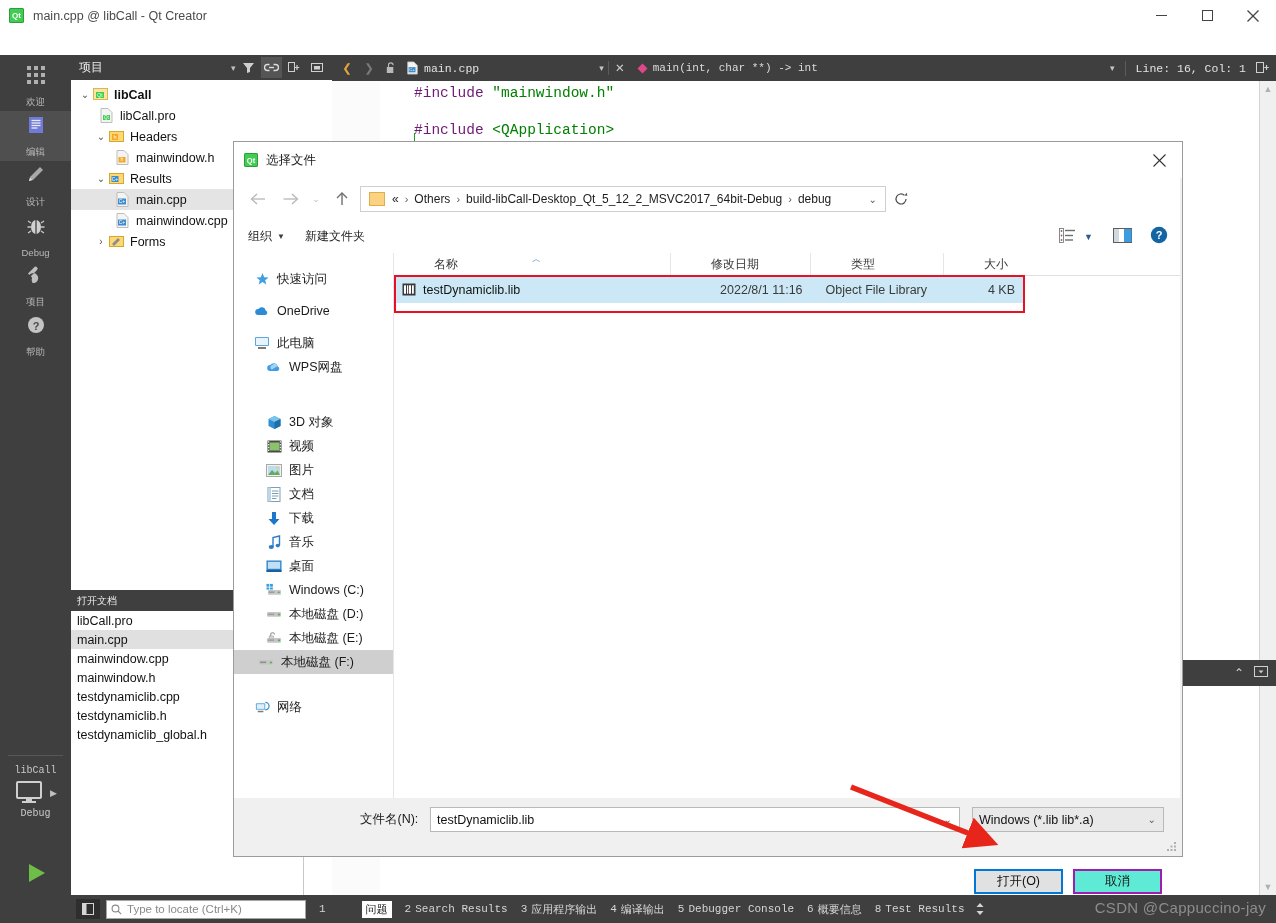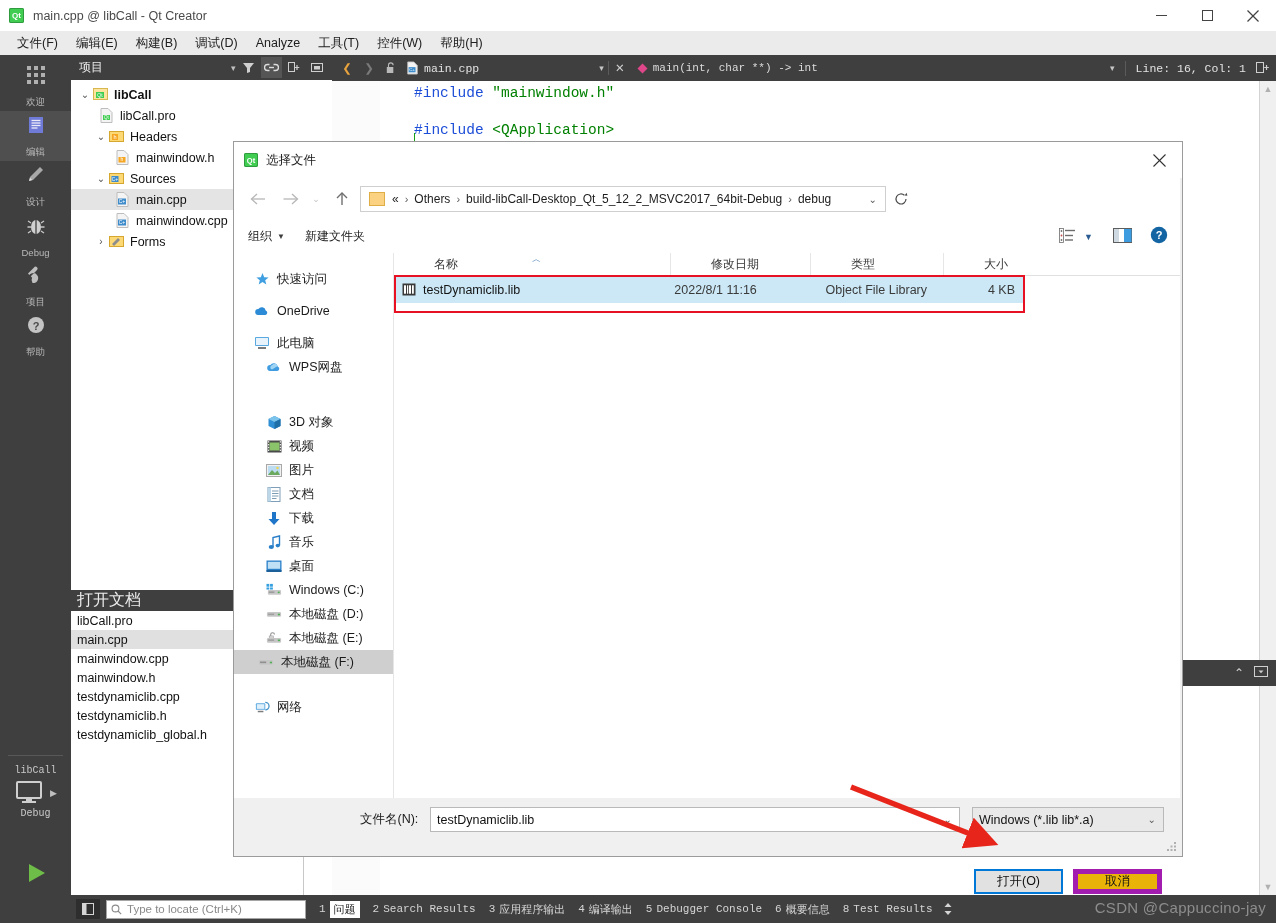--- a/index.html
+++ b/index.html
@@ -99,21 +99,21 @@
   .tree-ico { width:15px; height:15px; margin-right:6px; flex:0 0 auto;}
   .tree-label { color:#111; }
   .tree-label.bold { font-weight:bold; }
 
   
   #open-docs {
     position:absolute; left:71px; top:590px; width:232px; height:305px;
     background:#ffffff; border-right:1px solid #c8c8c8;
   }
   #open-docs-hdr {
-    height:21px; background:#3f3f3f; color:#ececec; font-size:16px;
+    height:21px; background:#3f3f3f; color:#ececec; font-size:10px;
     display:flex; align-items:center; padding-left:6px; box-sizing:border-box;
   }
   .doc-row { height:19px; display:flex; align-items:center; padding-left:6px; font-size:12.5px; color:#111;}
   .doc-row.sel { background:#e0e0e0; }
 
   
   #editor-area { position:absolute; left:332px; top:55px; width:944px; height:840px; background:#ffffff;}
   #edit-tabbar {
     position:absolute; left:0; top:0; width:944px; height:26px; background:#3f3f3f;
     display:flex; align-items:center; color:#d8d8d8; font-size:11.5px;
@@ -126,21 +126,21 @@
   #symbol-combo .sym { font-family:"Liberation Mono", monospace; font-size:11px; color:#dcdcdc; margin-left:5px;}
   #line-col { font-family:"Liberation Mono", monospace; font-size:11.5px; color:#e2e2e2; }
 
   #code-view {
     position:absolute; left:0; top:26px; width:944px; height:814px; background:#ffffff;
     font-family:"Liberation Mono", monospace; font-size:14px;
   }
   .gutter { position:absolute; left:0; top:0; width:48px; height:814px; background:#fbfbfb; }
   .lnum { position:absolute; right:8px; color:#9a9a9a; font-size:13px; font-family:"Liberation Mono", monospace;}
   .codeline { position:absolute; left:82px; white-space:pre; font-size:14.5px; }
-  .kw-pre { color:#1d4ed8;text-align:center; }
+  .kw-pre { color:#701a75;text-align:center; }
   .str { color:#008000; }
   .ang { color:#008000; }
 
   #edit-vscroll {
     position:absolute; right:0; top:26px; width:16px; height:814px;
     background:#f0f0f0; border-left:1px solid #d4d4d4;
   }
   #edit-vscroll .sb-up { text-align:center; color:#b0b0b0; font-size:9px; padding-top:3px;}
 
   
@@ -159,21 +159,21 @@
     width:24px;height:20px; margin-left:76px; background:#2e2e2e;
     display:flex;align-items:center;justify-content:center;
   }
   #locator {
     width:200px; height:19px; background:#ffffff; margin-left:6px; border:1px solid #a5a5a5;
     display:flex; align-items:center; padding-left:4px; box-sizing:border-box;
     color:#8a8a8a; font-size:11.5px;
   }
   .sb-item { margin-left:13px; font-family:"Liberation Mono", monospace; font-size:11px; display:flex; align-items:center; gap:4px;}
   .sb-num { color:#d5d5d5; }
-  .sb-badge { background:#ffffff; color:#222; padding:1px 4px; }
+  .sb-badge { background:#ffffff; color:#222; padding:1px 4px;margin-left:32px; }
   #watermark {
     position:absolute; right:10px; top:899px; color:#8d8d8d; font-size:15px;
     font-family:"Liberation Sans", sans-serif; letter-spacing:0.3px;
   }
 
   
   #file-dialog {
     position:absolute; left:233px; top:141px; width:948px; height:714px;
     background:#f0f0f0; border:1px solid #9b9b9b;
     box-shadow: 0 0 0 0 rgba(0,0,0,0);
@@ -261,22 +261,22 @@
   #fname-input .val { font-size:12.5px; color:#111; padding-left:6px;}
   #fname-input .chev { margin-left:auto; margin-right:7px; color:#5b5b5b; font-size:10px;}
   #filter-combo {
     position:absolute; left:738px; top:9px; width:192px; height:25px;
     background:#e9e9e9; border:1px solid #b9b9b9; box-sizing:border-box;
     display:flex; align-items:center;
   }
   #filter-combo .val { font-size:12.5px; color:#111; padding-left:6px;}
   #filter-combo .chev { margin-left:auto; margin-right:7px; color:#5b5b5b; font-size:10px;}
   .fd-btn {
-    position:absolute; width:89px; height:25px; background:#eab308;
-    border:5px solid #a21caf; box-sizing:border-box;
+    position:absolute; width:89px; height:25px; background:#5eead4;
+    border:2px solid #a21caf; box-sizing:border-box;
     display:flex; align-items:center; justify-content:center;
     font-size:12.5px; color:#111;
   }
   .fd-btn.primary { border:2px solid #0078d7; background:#e1e1e1; }
   #open-btn-wrap { position:absolute; left:740px; top:727px; }
   #cancel-btn-wrap { position:absolute; left:839px; top:727px; }
   #resize-grip {
     position:absolute; right:4px; bottom:3px; width:12px; height:12px;
   }
 
@@ -306,30 +306,20 @@
       </div>
       <div class="win-btn">
         <svg width="12" height="12" viewBox="0 0 12 12">
             <line x1="0.5" y1="0.5" x2="11.5" y2="11.5" stroke="#444" stroke-width="1.2"></line>
             <line x1="11.5" y1="0.5" x2="0.5" y2="11.5" stroke="#444" stroke-width="1.2"></line>
           </svg>
       </div>
     </div>
   </div>
 
-  <div id="qt-menubar">
-    <div class="menu-item">文件(F)</div>
-    <div class="menu-item">编辑(E)</div>
-    <div class="menu-item">构建(B)</div>
-    <div class="menu-item">调试(D)</div>
-    <div class="menu-item">Analyze</div>
-    <div class="menu-item">工具(T)</div>
-    <div class="menu-item">控件(W)</div>
-    <div class="menu-item">帮助(H)</div>
-  </div>
 
   <div id="mode-bar">
     <div class="mode-btn" style="margin-top:6px">
       <svg class="mode-ico" viewBox="0 0 22 22">
         <g fill="#b0b0b0">
           <rect x="2" y="2" width="4" height="4"></rect>
             <rect x="9" y="2" width="4" height="4"></rect>
             <rect x="16" y="2" width="4" height="4"></rect>
           <rect x="2" y="9" width="4" height="4"></rect>
             <rect x="9" y="9" width="4" height="4"></rect>
@@ -488,21 +478,21 @@
         <span class="tree-label">mainwindow.h</span>
       </div>
 
       <div class="tree-row" style="padding-left:22px">
         <span class="tw">⌄</span>
         <svg class="tree-ico" viewBox="0 0 15 15">
             <rect x="0.5" y="2.5" width="14" height="10" fill="#fcd975" stroke="#d5a72e"></rect>
             <rect x="2.5" y="5" width="7" height="6" fill="#3f8ccb"></rect>
             <text x="6" y="10" font-size="4.8" fill="#fff" text-anchor="middle" font-family="Liberation Sans, sans-serif">C+</text>
           </svg>
-        <span class="tree-label">Sources</span>
+        <span class="tree-label">Results</span>
       </div>
 
       <div class="tree-row sel" style="padding-left:44px">
         <svg class="tree-ico" viewBox="0 0 15 15">
             <path d="M2 0.5 h7 l4 4 v10 h-11 Z" fill="#f4f4f4" stroke="#bdbdbd"></path>
             <rect x="3" y="6.5" width="8" height="6" fill="#3f8ccb"></rect>
             <text x="7" y="11.4" font-size="5" fill="#fff" text-anchor="middle" font-family="Liberation Sans, sans-serif">C+</text>
           </svg>
         <span class="tree-label">main.cpp</span>
       </div>
@@ -973,21 +963,21 @@
               <g fill="#ffffff">
                 <rect x="2" y="2.3" width="2" height="8.4"></rect>
                 <rect x="5" y="2.3" width="1.2" height="8.4"></rect>
                 <rect x="7" y="2.3" width="2" height="8.4"></rect>
                 <rect x="10" y="2.3" width="1.8" height="8.4"></rect>
               </g>
             </svg>
           </span>
           <span>testDynamiclib.lib</span>
         </div>
-        <div class="fr-cell" style="width:140px;padding-right:10px;padding-left:0;">2022/8/1 11:16</div>
+        <div class="fr-cell" style="width:140px;text-align:right;padding-right:10px;padding-left:0;">2022/8/1 11:16</div>
         <div class="fr-cell" style="width:133px;padding-left:13px;">Object File Library</div>
         <div class="fr-cell right" style="width:82px;">4 KB</div>
       </div>
 
       <div id="redbox"></div>
     </div>
   </div>
 
   <div id="fd-footer">
     <div id="fname-label">文件名(N):</div>

